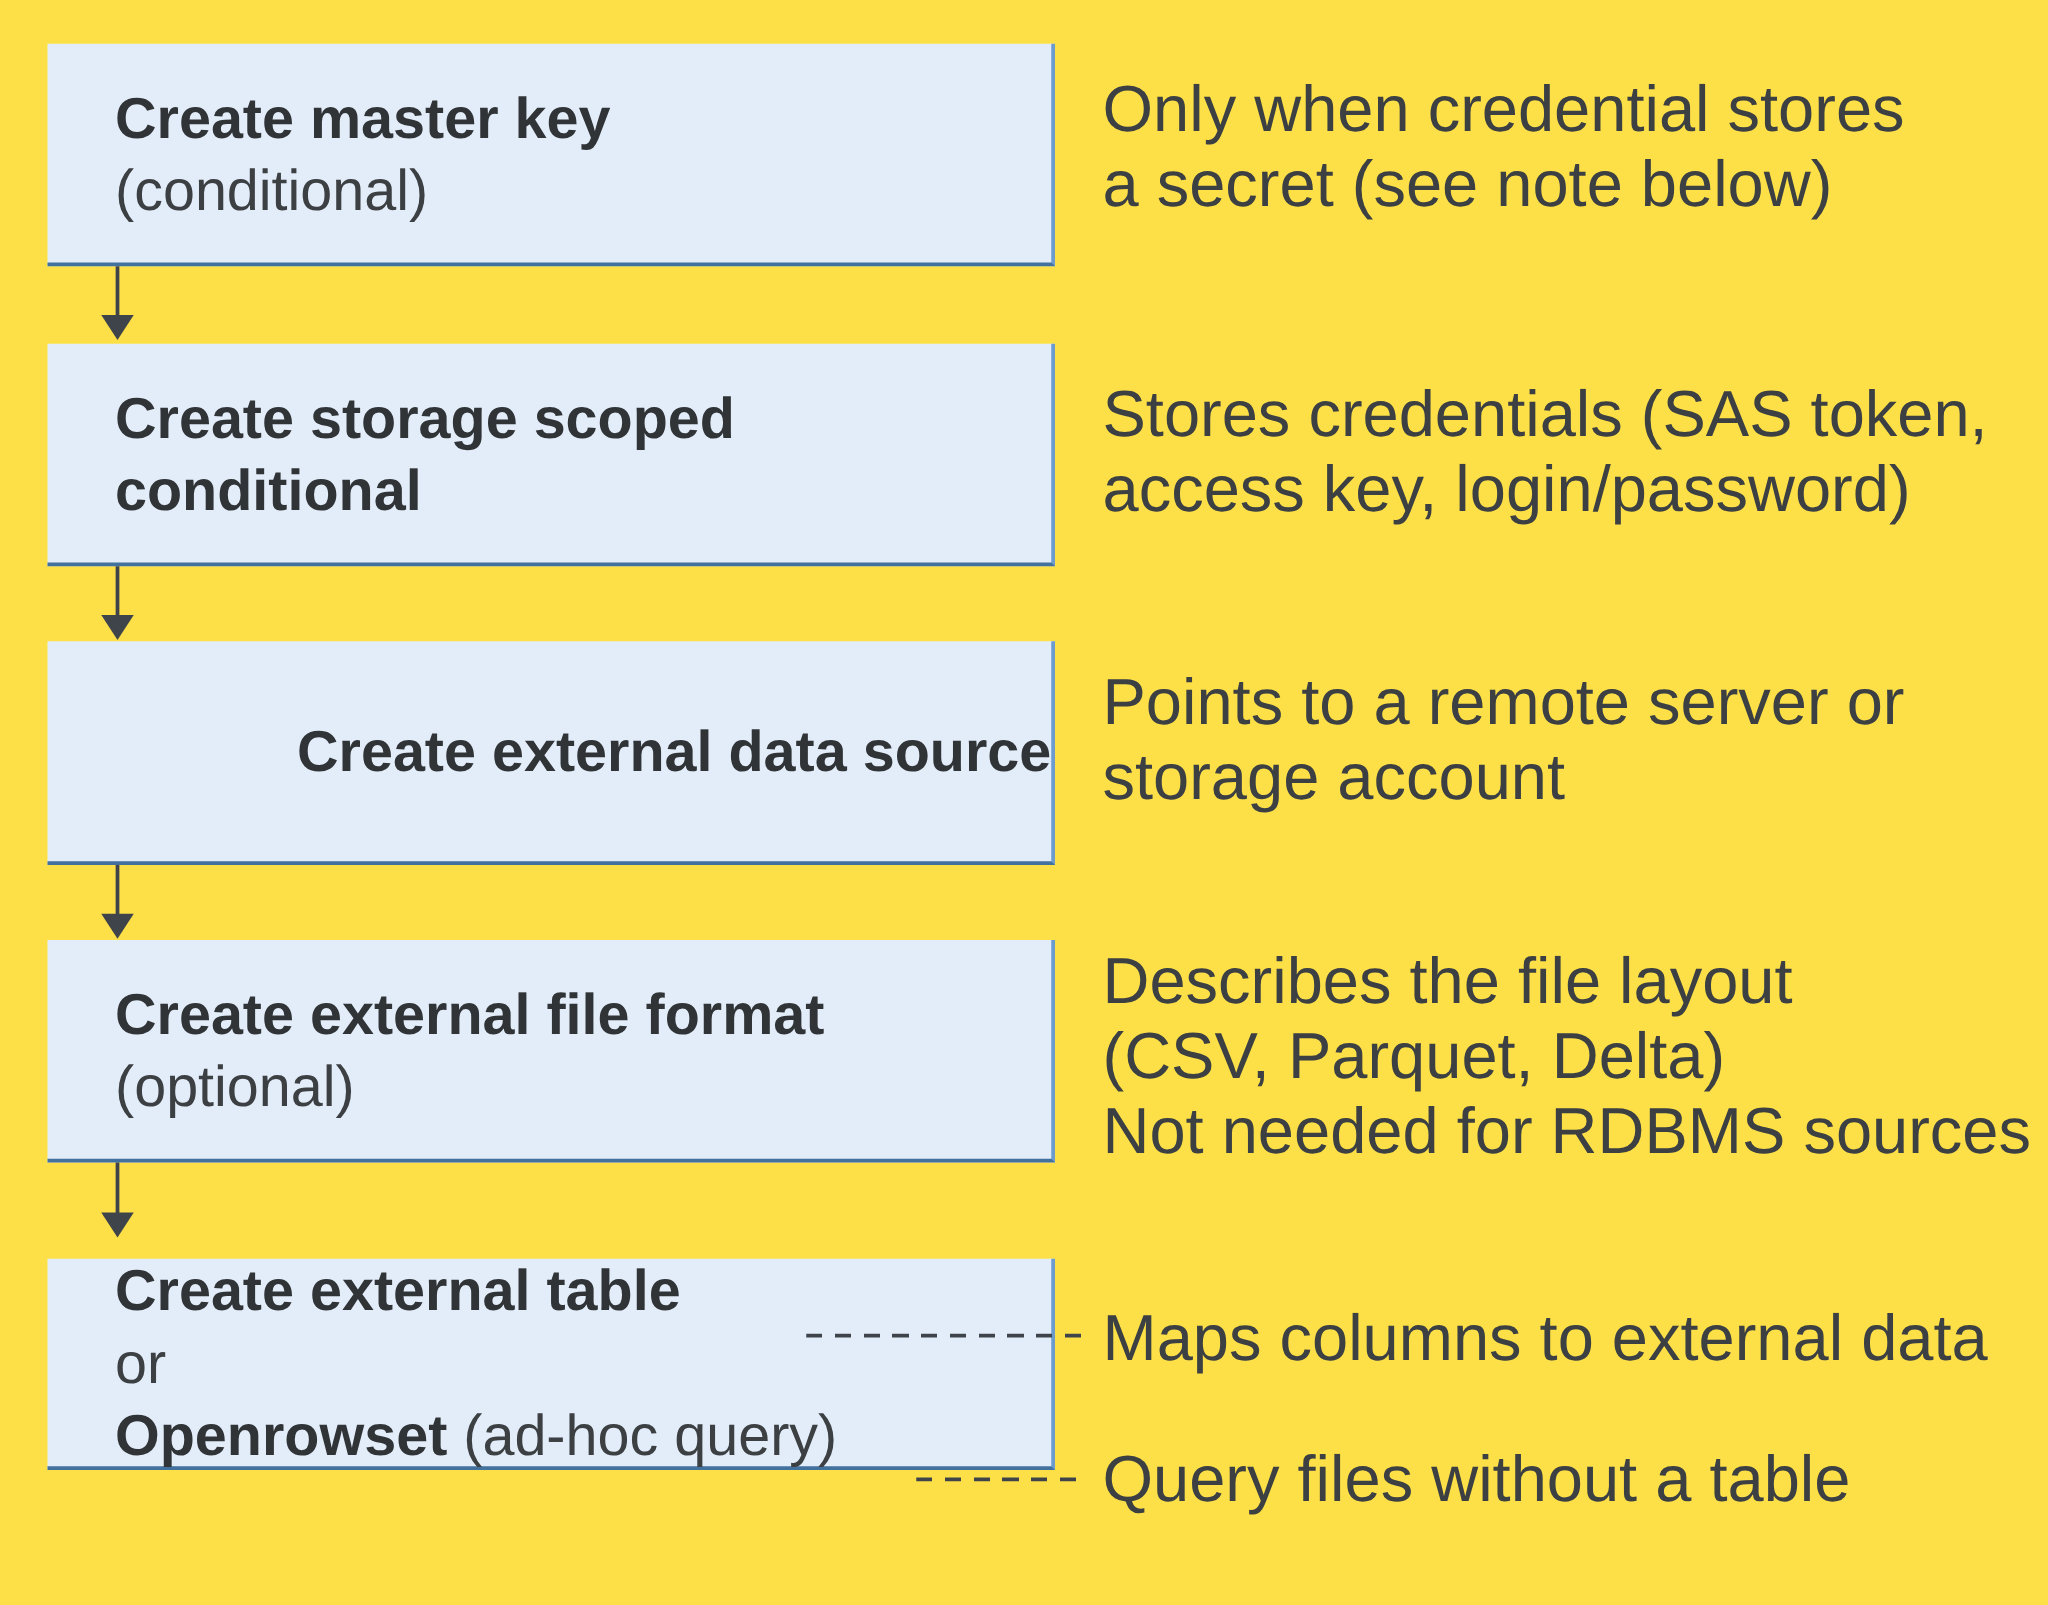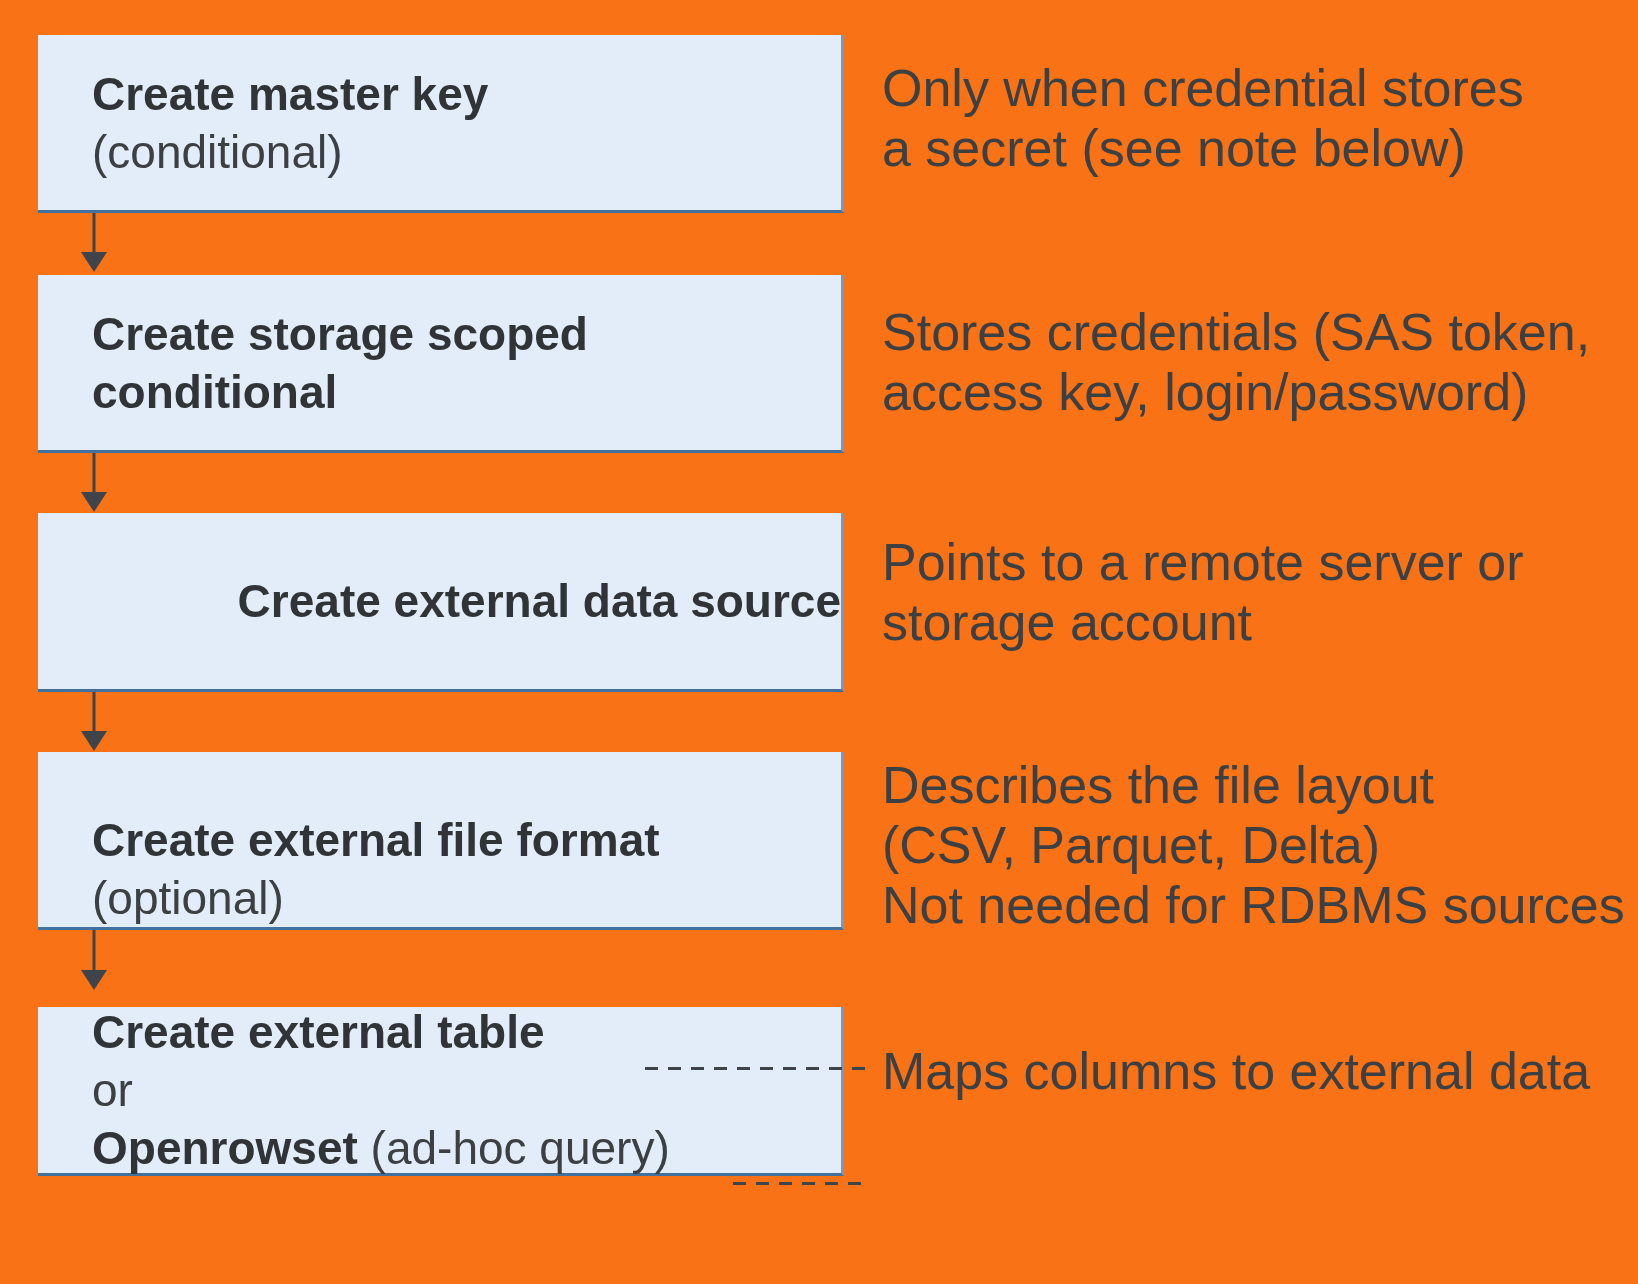--- a/index.html
+++ b/index.html
@@ -1,20 +1,20 @@
 <!DOCTYPE html>
 <html style="--box-fill: #e3edfa; --box-border: #41719c; --box-border-light: #6e9bcd; --arrow: #3f444b; --text-dark: #303437; --text-body: #3c4043;"><head>
 <meta charset="utf-8">
 <style>
   html, body { margin: 0; padding: 0; background: #ffffff; }
   .canvas {
     position: relative;
     width: 1638px;
     height: 1284px;
-    background: #f97316;
+    background: #fde047;
     font-family: "Liberation Sans", sans-serif;
     overflow: hidden;
   }
   .box {
     position: absolute;
     left: 38px;
     width: 806px;
     box-sizing: border-box;
     background: var(--box-fill, #e3edfa);
     border-right: 3px solid var(--box-border-light, #6e9bcd);
@@ -25,21 +25,21 @@
     padding-left: 54px;
     font-size: 46px;
     line-height: 58px;
     color: var(--text-body, #3c4043);
   }
   .box .t { font-weight: bold; color: var(--text-dark, #303437); }
   .box .r { font-weight: normal; }
   .box1 { top: 35px;   height: 178px; }
   .box2 { top: 275px;  height: 178px; }
   .box3 { top: 513px;  height: 179px; text-align: right; }
-  .box4 { top: 752px;  height: 178px; justify-content: flex-end; }
+  .box4 { top: 752px;  height: 178px; }
   .box5 { top: 1007px; height: 169px; }
   .arrow {
     position: absolute;
     left: 80px;
     width: 28px;
   }
   .arrow .stem {
     position: absolute;
     left: 50%;
     transform: translateX(-50%);
@@ -158,14 +158,17 @@
   <div class="note n4">
     <div>Describes the file layout</div>
     <div>(CSV, Parquet, Delta)</div>
     <div>Not needed for RDBMS sources</div>
   </div>
 
   <div class="note n5">
     <div>Maps columns to external data</div>
   </div>
 
+  <div class="note n6">
+    <div>Query files without a table</div>
+  </div>
 
 </div>
 
 </body></html>

